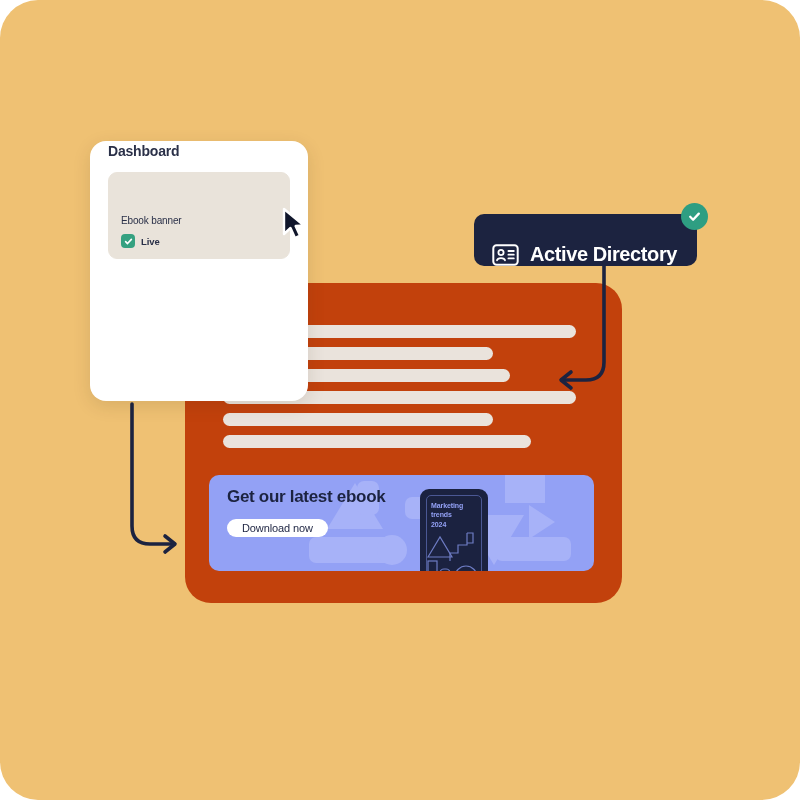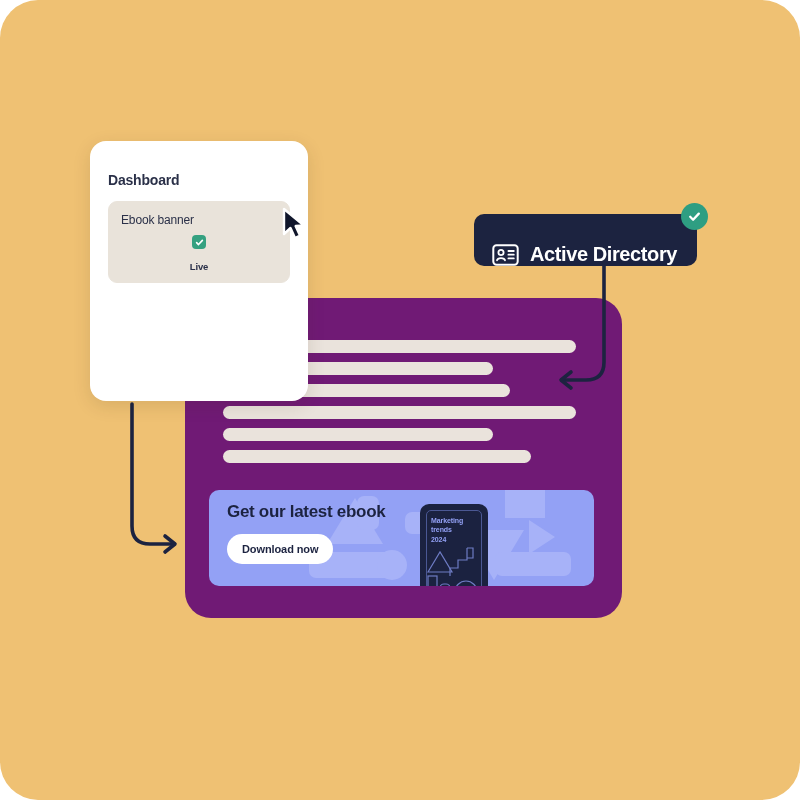--- a/index.html
+++ b/index.html
@@ -12,23 +12,23 @@
     position: relative;
     width: 800px; height: 800px;
     background: #EFC173;
     border-radius: 38px;
     overflow: hidden;
   }
 
   
   #main-card {
     position: absolute;
-    left: 185px; top: 298px;
+    left: 185px; top: 283px;
     width: 437px; height: 320px;
-    background: #701a75;
+    background: #c2410c;
     border-radius: 26px;
   }
   .skel {
     position: absolute;
     height: 13px;
     background: #EAE3DC;
     border-radius: 7px;
   }
   .s1 { left: 38px; top: 42px;  width: 353px; }
   .s2 { left: 38px; top: 64px;  width: 270px; }
@@ -82,22 +82,22 @@
     line-height: 1.22;
     color: #1C2340;
     letter-spacing: -0.3px;
   }
   #download-btn {
     margin-top: 11px;
     display: inline-block;
     background: #FFFFFF;
     color: #1C2340;
     font-size: 11px;
-    font-weight: 700;
-    padding: 9px 15px;
+    font-weight: 400;
+    padding: 3px 15px;
     border-radius: 20px;
     border: none;
     font-family: "Liberation Sans", sans-serif;
     letter-spacing: -0.1px;
   }
 
   
   #phone-mock {
     position: absolute;
     left: 211px; top: 14px;
@@ -126,48 +126,49 @@
   #phone-art { position: absolute; left: 0; top: 40px; width: 68px; height: 60px; }
 
   
   #dashboard-panel {
     position: absolute;
     left: 90px; top: 141px;
     width: 218px; height: 260px;
     background: #FFFFFF;
     border-radius: 16px;
     box-shadow: 0 5px 18px rgba(60,45,20,0.13);
-    padding: 31px 18px;
+    padding: 2px 18px;
   }
   #dashboard-title {
     font-size: 14px;
     font-weight: 700;
     color: #2A3048;
     letter-spacing: -0.2px;
     margin-bottom: 13px;
   }
   .banner-row {
     border-radius: 9px;
     padding: 11px 12px 10px 12px;
     margin-bottom: 8px;
     background: #FFFFFF;
     border: 1px solid #F0EBE4;
   }
   .banner-row.selected {
     background: #E9E3DA;
     border-color: #E9E3DA;
   }
   .banner-name {
-    font-size: 12px;
+    font-size: 10px;
     font-weight: 500;
     color: #2A3048;
     letter-spacing: -0.15px;
     margin-bottom: 8px;
-  }
-  .status-line { display: flex; align-items: center; gap: 12px; flex-direction: column; }
+    margin-top: 31px;
+  }
+  .status-line { display: flex; align-items: center; gap: 6px; }
   .status-chip {
     width: 14px; height: 14px;
     border-radius: 4px;
     display: flex; align-items: center; justify-content: center;
     flex: none;
   }
   .status-text {
     font-size: 9.5px;
     font-weight: 700;
     color: #2A3048;

